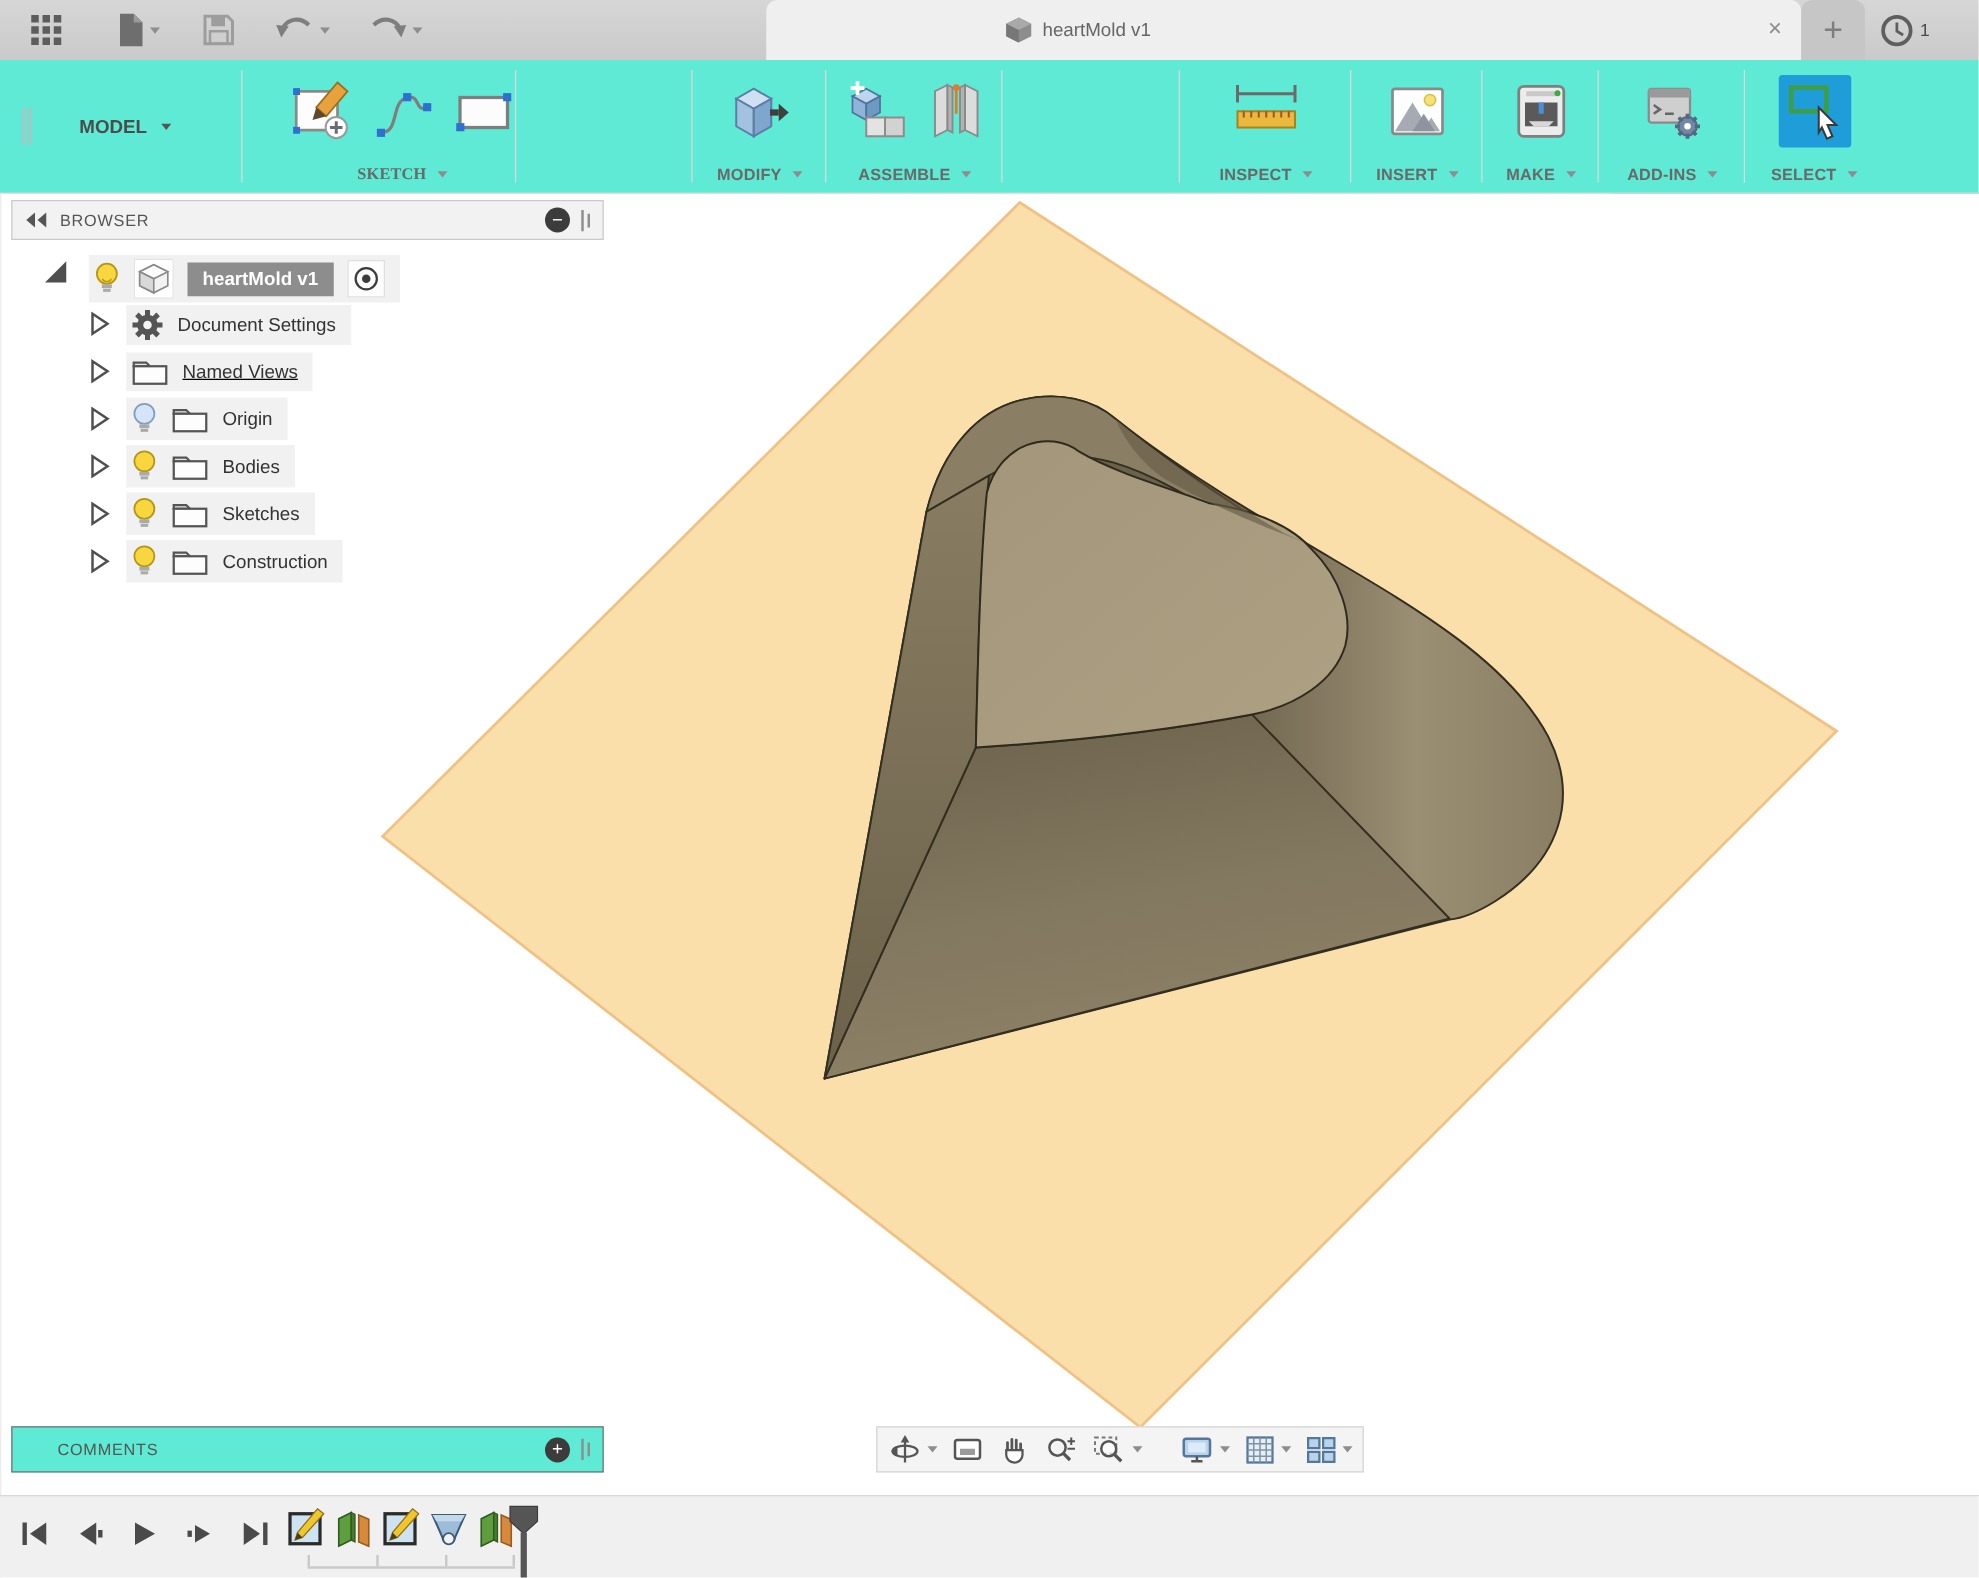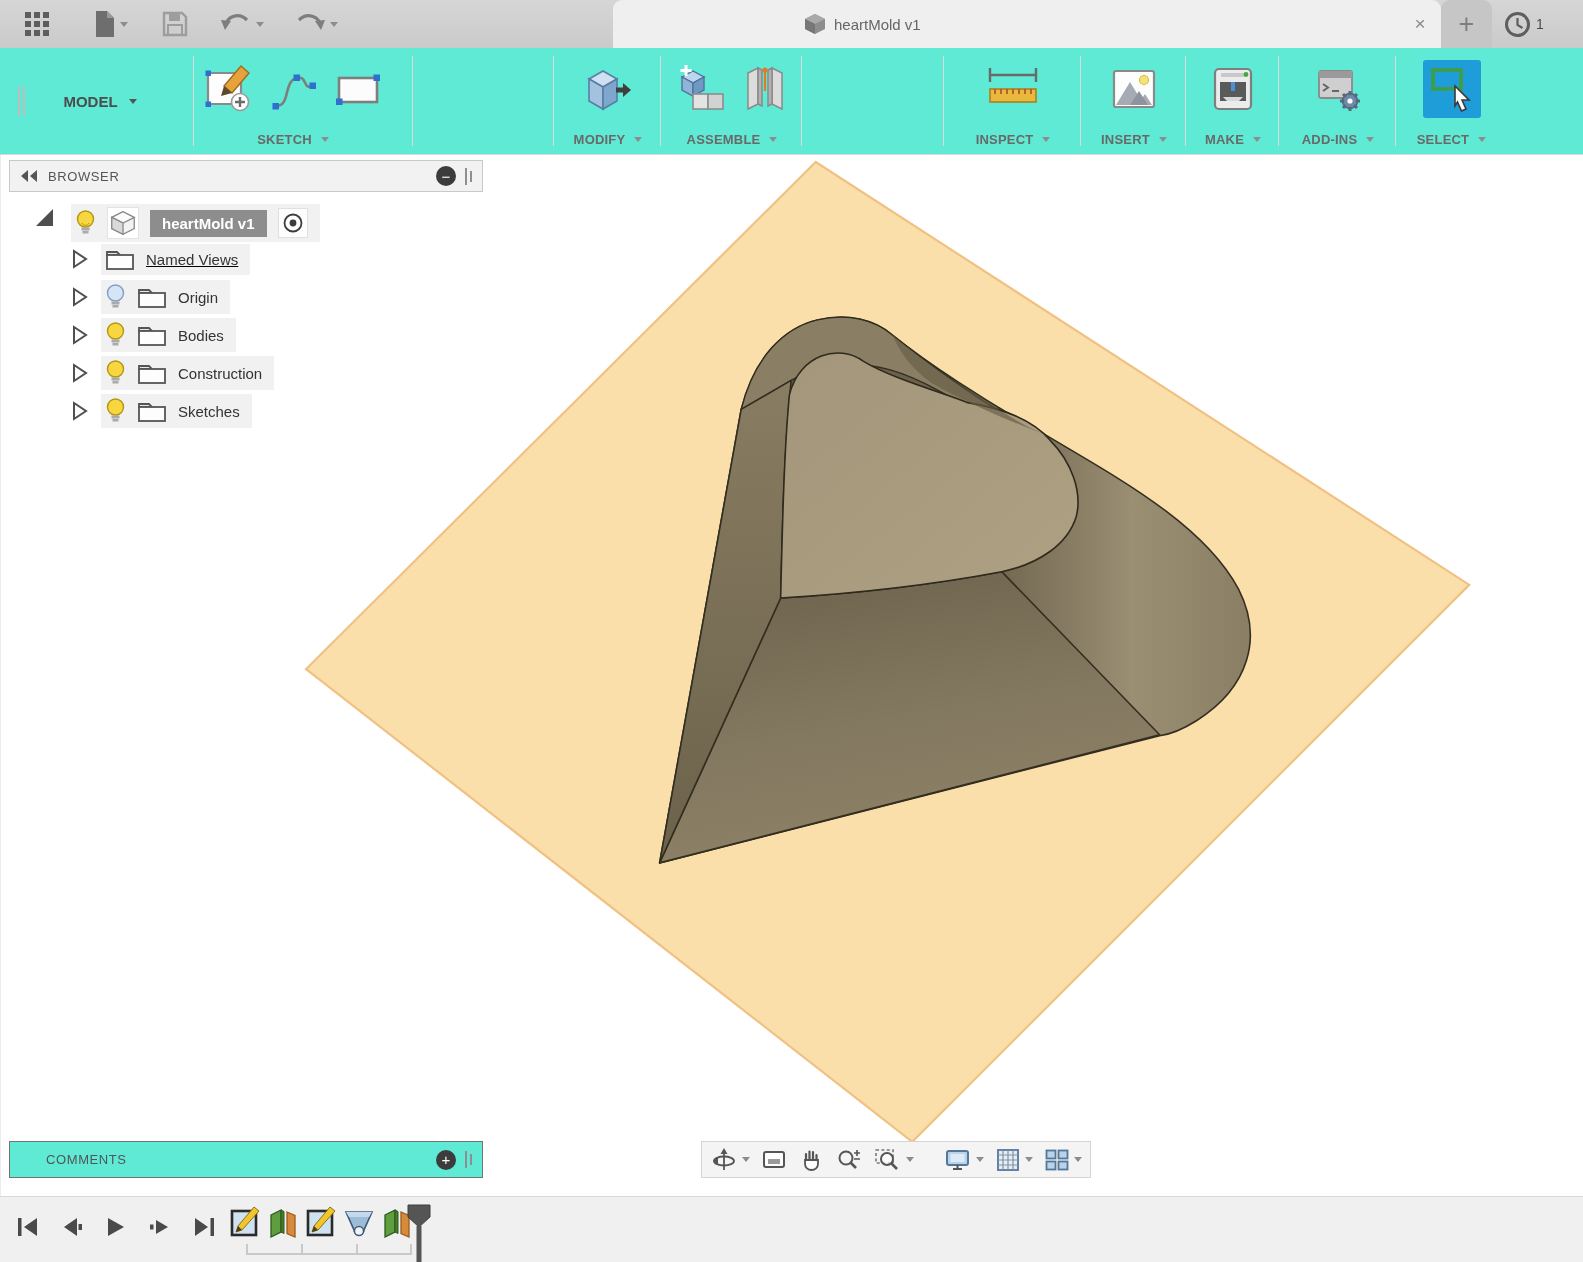--- a/index.html
+++ b/index.html
@@ -159,21 +159,21 @@
         <i></i>
       </div>
     <div class="model-label">
       <span>MODEL</span>
       <span class="caret" style="border-top-color:#555"></span>
     </div>
   </div>
 
   <div class="rsep" style="left:193px"></div>
 
-  <div class="rgroup" style="left:185px; width:216px;">
+  <div class="rgroup" style="left:214px; width:216px;font-family:Liberation Serif, serif;">
     <div class="ricons">
       <svg class="ribbon-icon" width="52" height="52" viewBox="0 0 52 52">
         <rect x="6" y="10" width="33" height="31" rx="2" fill="#fdfdfd" stroke="#8a8a8a" stroke-width="2.2"></rect>
         <rect x="3.5" y="7.5" width="5.5" height="5.5" fill="#2f6fd0"></rect>
         <rect x="3.5" y="38.5" width="5.5" height="5.5" fill="#2f6fd0"></rect>
         <polygon points="39,3 47,10 30,30 22,23" fill="#e8a23c" stroke="#9c6d22" stroke-width="1.4"></polygon>
         <polygon points="22,23 30,30 19,33" fill="#5b4a2f"></polygon>
         <circle cx="38" cy="39" r="8.5" fill="#fff" stroke="#9a9a9a" stroke-width="1.6"></circle>
         <path d="M38,34 v10 M33,39 h10" stroke="#6c6c6c" stroke-width="2.4"></path>
       </svg>
@@ -435,42 +435,57 @@
           <span class="root-label">heartMold v1</span>
           <span class="target-box">
             <svg width="22" height="22" viewBox="0 0 22 22">
               <circle cx="11" cy="11" r="8.5" fill="none" stroke="#3c3c3c" stroke-width="1.8"></circle>
               <circle cx="11" cy="11" r="3.4" fill="#3c3c3c"></circle>
             </svg>
           </span>
         </div>
       </div>
 
-
       <div class="trow">
         <div class="expander" style="left:62px;">
           <svg width="18" height="20" viewBox="0 0 18 20">
               <polygon points="3,2 15,10 3,18" fill="#fdfdfd" stroke="#4f4f4f" stroke-width="2"></polygon>
             </svg>
         </div>
-        <div class="stripe" style="left:92px; top:3px;text-decoration:underline;">
-          <svg width="30" height="25" viewBox="0 0 30 25">
-            <path d="M2,5 h10 l3,3 h-13 z" fill="#e8e8e8" stroke="#555" stroke-width="1.8"></path>
-            <rect x="2" y="8" width="26" height="14" fill="#fdfdfd" stroke="#555" stroke-width="1.8"></rect>
-          </svg>
-          <span class="tree-label">Named Views</span>
+        <div class="stripe" style="left:92px; top:3px;">
+          <svg width="26" height="26" viewBox="0 0 26 26">
+            <path d="M13,1 v24 M1,13 h24 M4.5,4.5 l17,17 M21.5,4.5 l-17,17" stroke="#555" stroke-width="4"></path>
+            <circle cx="13" cy="13" r="8.2" fill="#555"></circle>
+            <circle cx="13" cy="13" r="3.4" fill="#f4f4f4"></circle>
+          </svg>
+          <span class="tree-label">Document Settings</span>
         </div>
       </div>
 
       <div class="trow">
         <div class="expander" style="left:62px;">
           <svg width="18" height="20" viewBox="0 0 18 20">
               <polygon points="3,2 15,10 3,18" fill="#fdfdfd" stroke="#4f4f4f" stroke-width="2"></polygon>
             </svg>
         </div>
+        <div class="stripe" style="left:92px; top:3px;text-decoration:underline;">
+          <svg width="30" height="25" viewBox="0 0 30 25">
+            <path d="M2,5 h10 l3,3 h-13 z" fill="#e8e8e8" stroke="#555" stroke-width="1.8"></path>
+            <rect x="2" y="8" width="26" height="14" fill="#fdfdfd" stroke="#555" stroke-width="1.8"></rect>
+          </svg>
+          <span class="tree-label">Named Views</span>
+        </div>
+      </div>
+
+      <div class="trow">
+        <div class="expander" style="left:62px;">
+          <svg width="18" height="20" viewBox="0 0 18 20">
+              <polygon points="3,2 15,10 3,18" fill="#fdfdfd" stroke="#4f4f4f" stroke-width="2"></polygon>
+            </svg>
+        </div>
         <div class="stripe" style="left:92px; top:1px;">
           <svg width="21" height="28" viewBox="0 0 21 28">
             <circle cx="10.5" cy="10" r="8" fill="#d6e4f7" stroke="#7f9ec4" stroke-width="1.4"></circle>
             <rect x="6.5" y="18.5" width="8" height="3" fill="#aaa"></rect>
             <rect x="7.5" y="22" width="6" height="2.5" fill="#aaa"></rect>
           </svg>
           <svg width="30" height="25" viewBox="0 0 30 25">
             <path d="M2,5 h10 l3,3 h-13 z" fill="#e8e8e8" stroke="#555" stroke-width="1.8"></path>
             <rect x="2" y="8" width="26" height="14" fill="#fdfdfd" stroke="#555" stroke-width="1.8"></rect>
           </svg>
@@ -507,41 +522,41 @@
         <div class="stripe" style="left:92px; top:1px;">
           <svg width="21" height="28" viewBox="0 0 21 28">
             <circle cx="10.5" cy="10" r="8" fill="#f8d63f" stroke="#b39714" stroke-width="1.4"></circle>
             <rect x="6.5" y="18.5" width="8" height="3" fill="#aaa"></rect>
             <rect x="7.5" y="22" width="6" height="2.5" fill="#aaa"></rect>
           </svg>
           <svg width="30" height="25" viewBox="0 0 30 25">
             <path d="M2,5 h10 l3,3 h-13 z" fill="#e8e8e8" stroke="#555" stroke-width="1.8"></path>
             <rect x="2" y="8" width="26" height="14" fill="#fdfdfd" stroke="#555" stroke-width="1.8"></rect>
           </svg>
-          <span class="tree-label">Construction</span>
+          <span class="tree-label">Sketches</span>
         </div>
       </div>
 
       <div class="trow">
         <div class="expander" style="left:62px;">
           <svg width="18" height="20" viewBox="0 0 18 20">
               <polygon points="3,2 15,10 3,18" fill="#fdfdfd" stroke="#4f4f4f" stroke-width="2"></polygon>
             </svg>
         </div>
         <div class="stripe" style="left:92px; top:1px;">
           <svg width="21" height="28" viewBox="0 0 21 28">
             <circle cx="10.5" cy="10" r="8" fill="#f8d63f" stroke="#b39714" stroke-width="1.4"></circle>
             <rect x="6.5" y="18.5" width="8" height="3" fill="#aaa"></rect>
             <rect x="7.5" y="22" width="6" height="2.5" fill="#aaa"></rect>
           </svg>
           <svg width="30" height="25" viewBox="0 0 30 25">
             <path d="M2,5 h10 l3,3 h-13 z" fill="#e8e8e8" stroke="#555" stroke-width="1.8"></path>
             <rect x="2" y="8" width="26" height="14" fill="#fdfdfd" stroke="#555" stroke-width="1.8"></rect>
           </svg>
-          <span class="tree-label">Sketches</span>
+          <span class="tree-label">Construction</span>
         </div>
       </div>
     </div>
   </div>
 
   <div class="comments">
     <span class="comments-title">COMMENTS</span>
     <div class="circle-btn">+</div>
     <div class="grip">
         <i></i>

